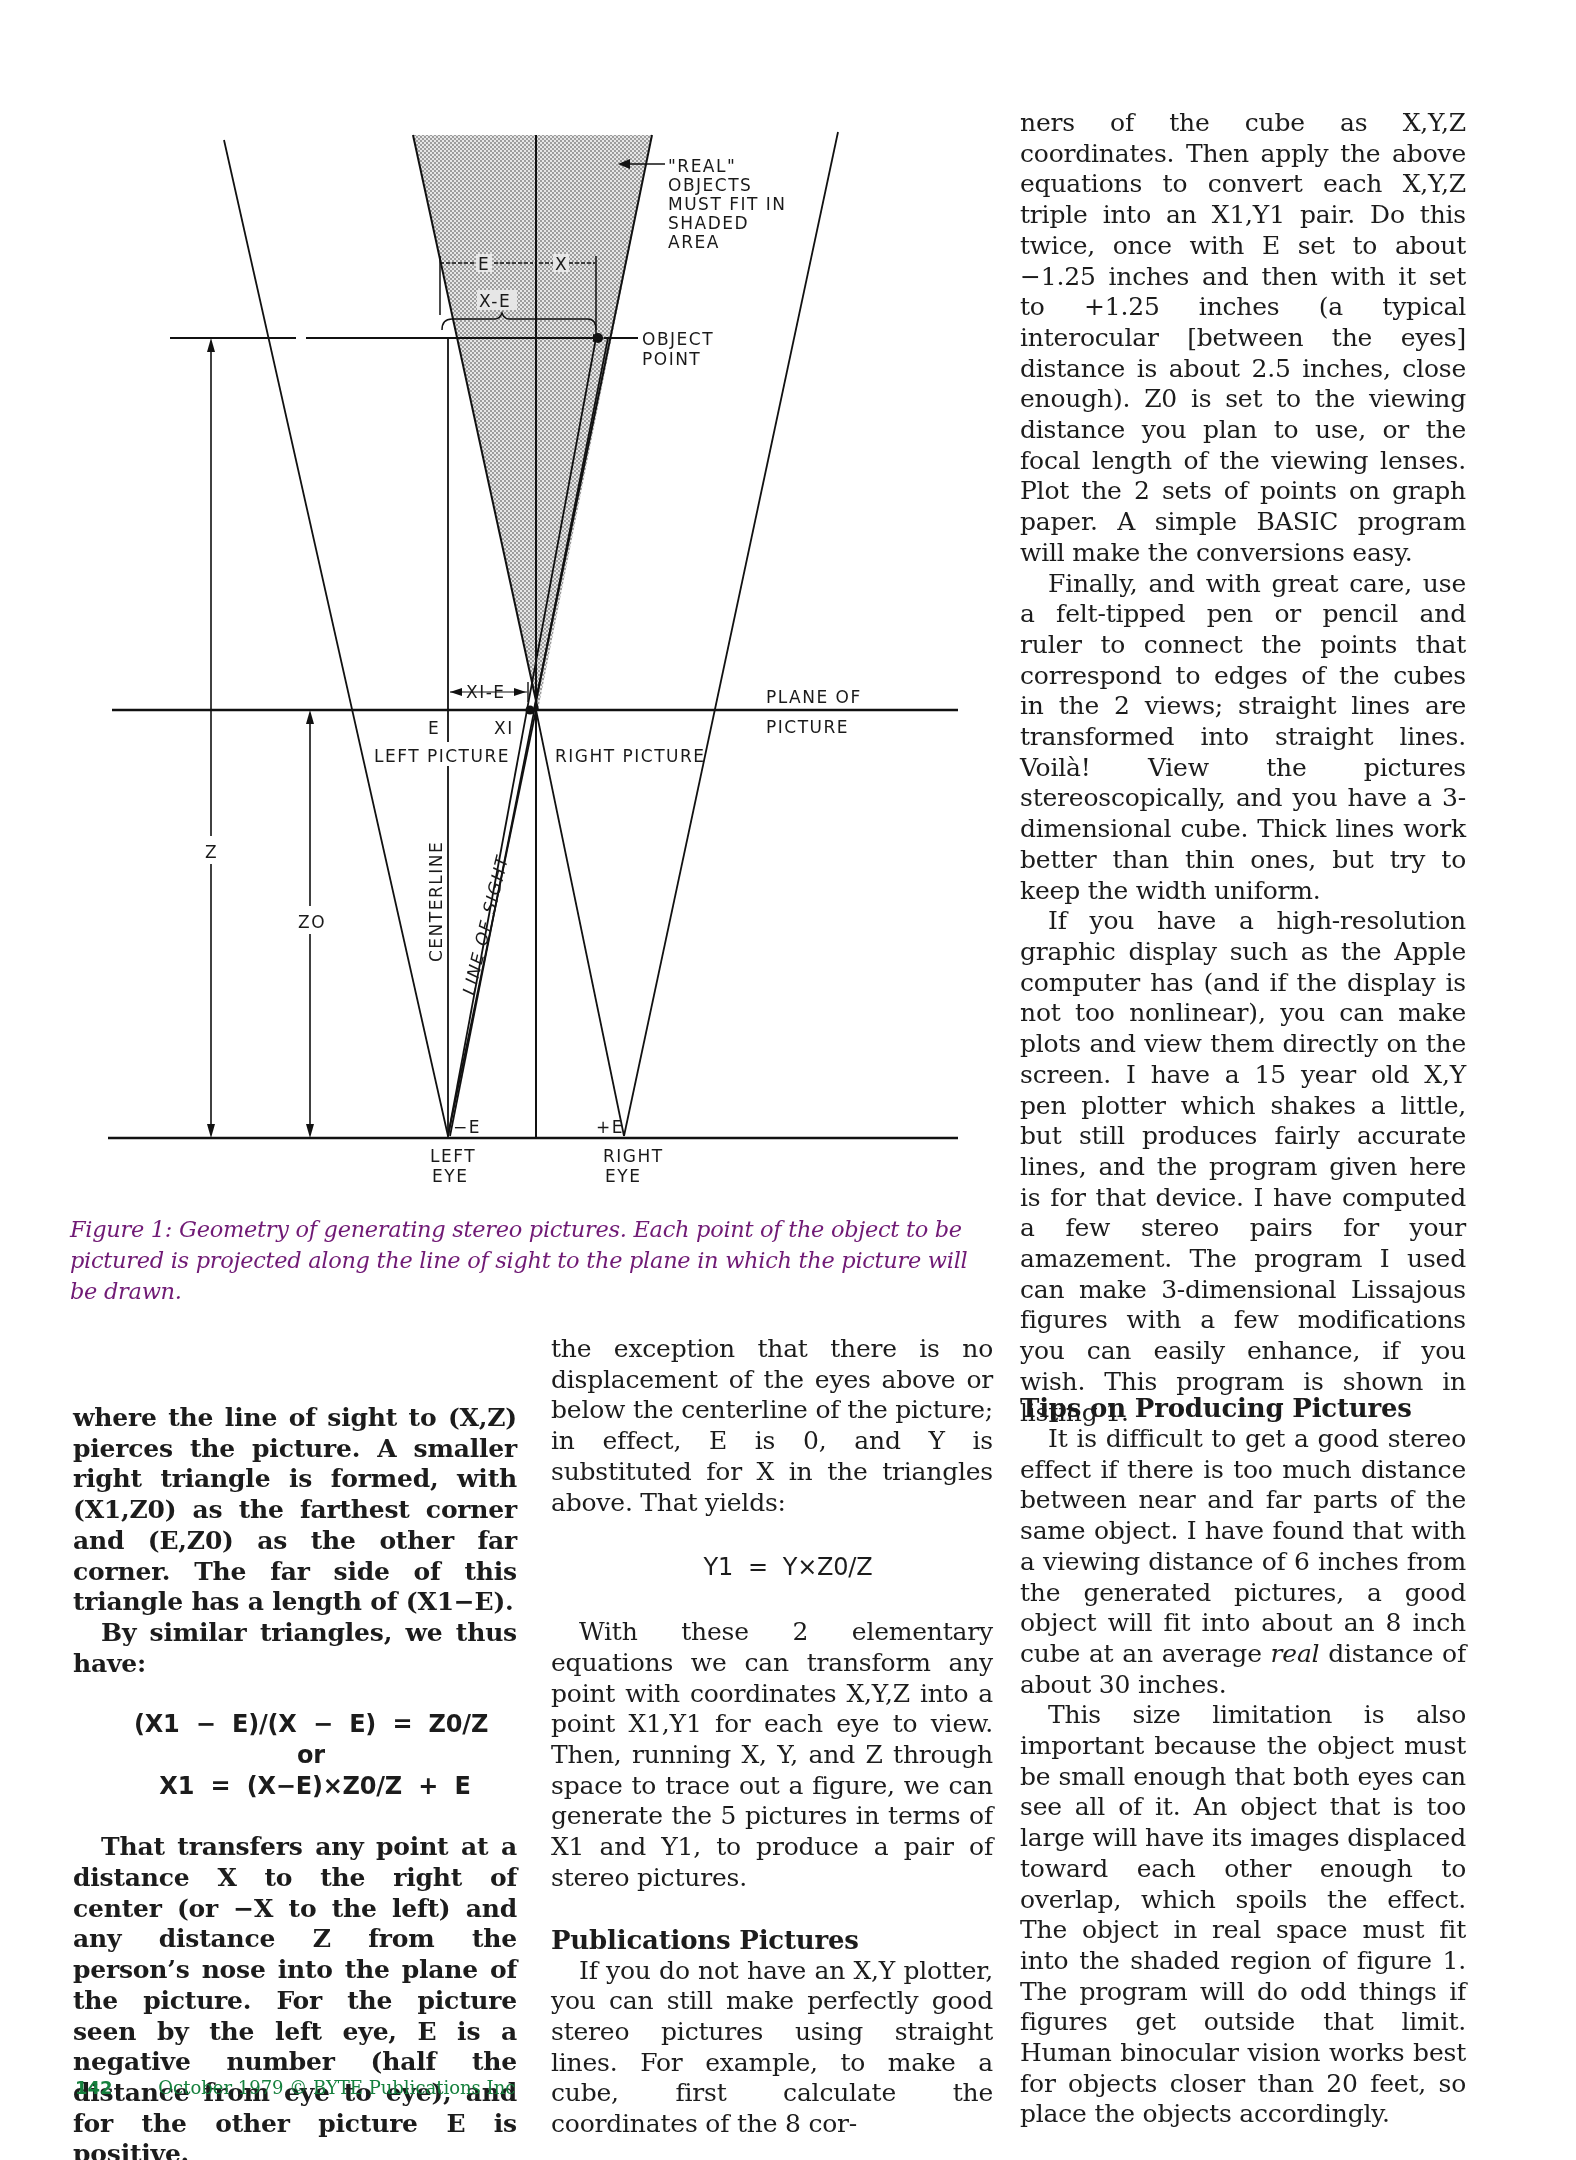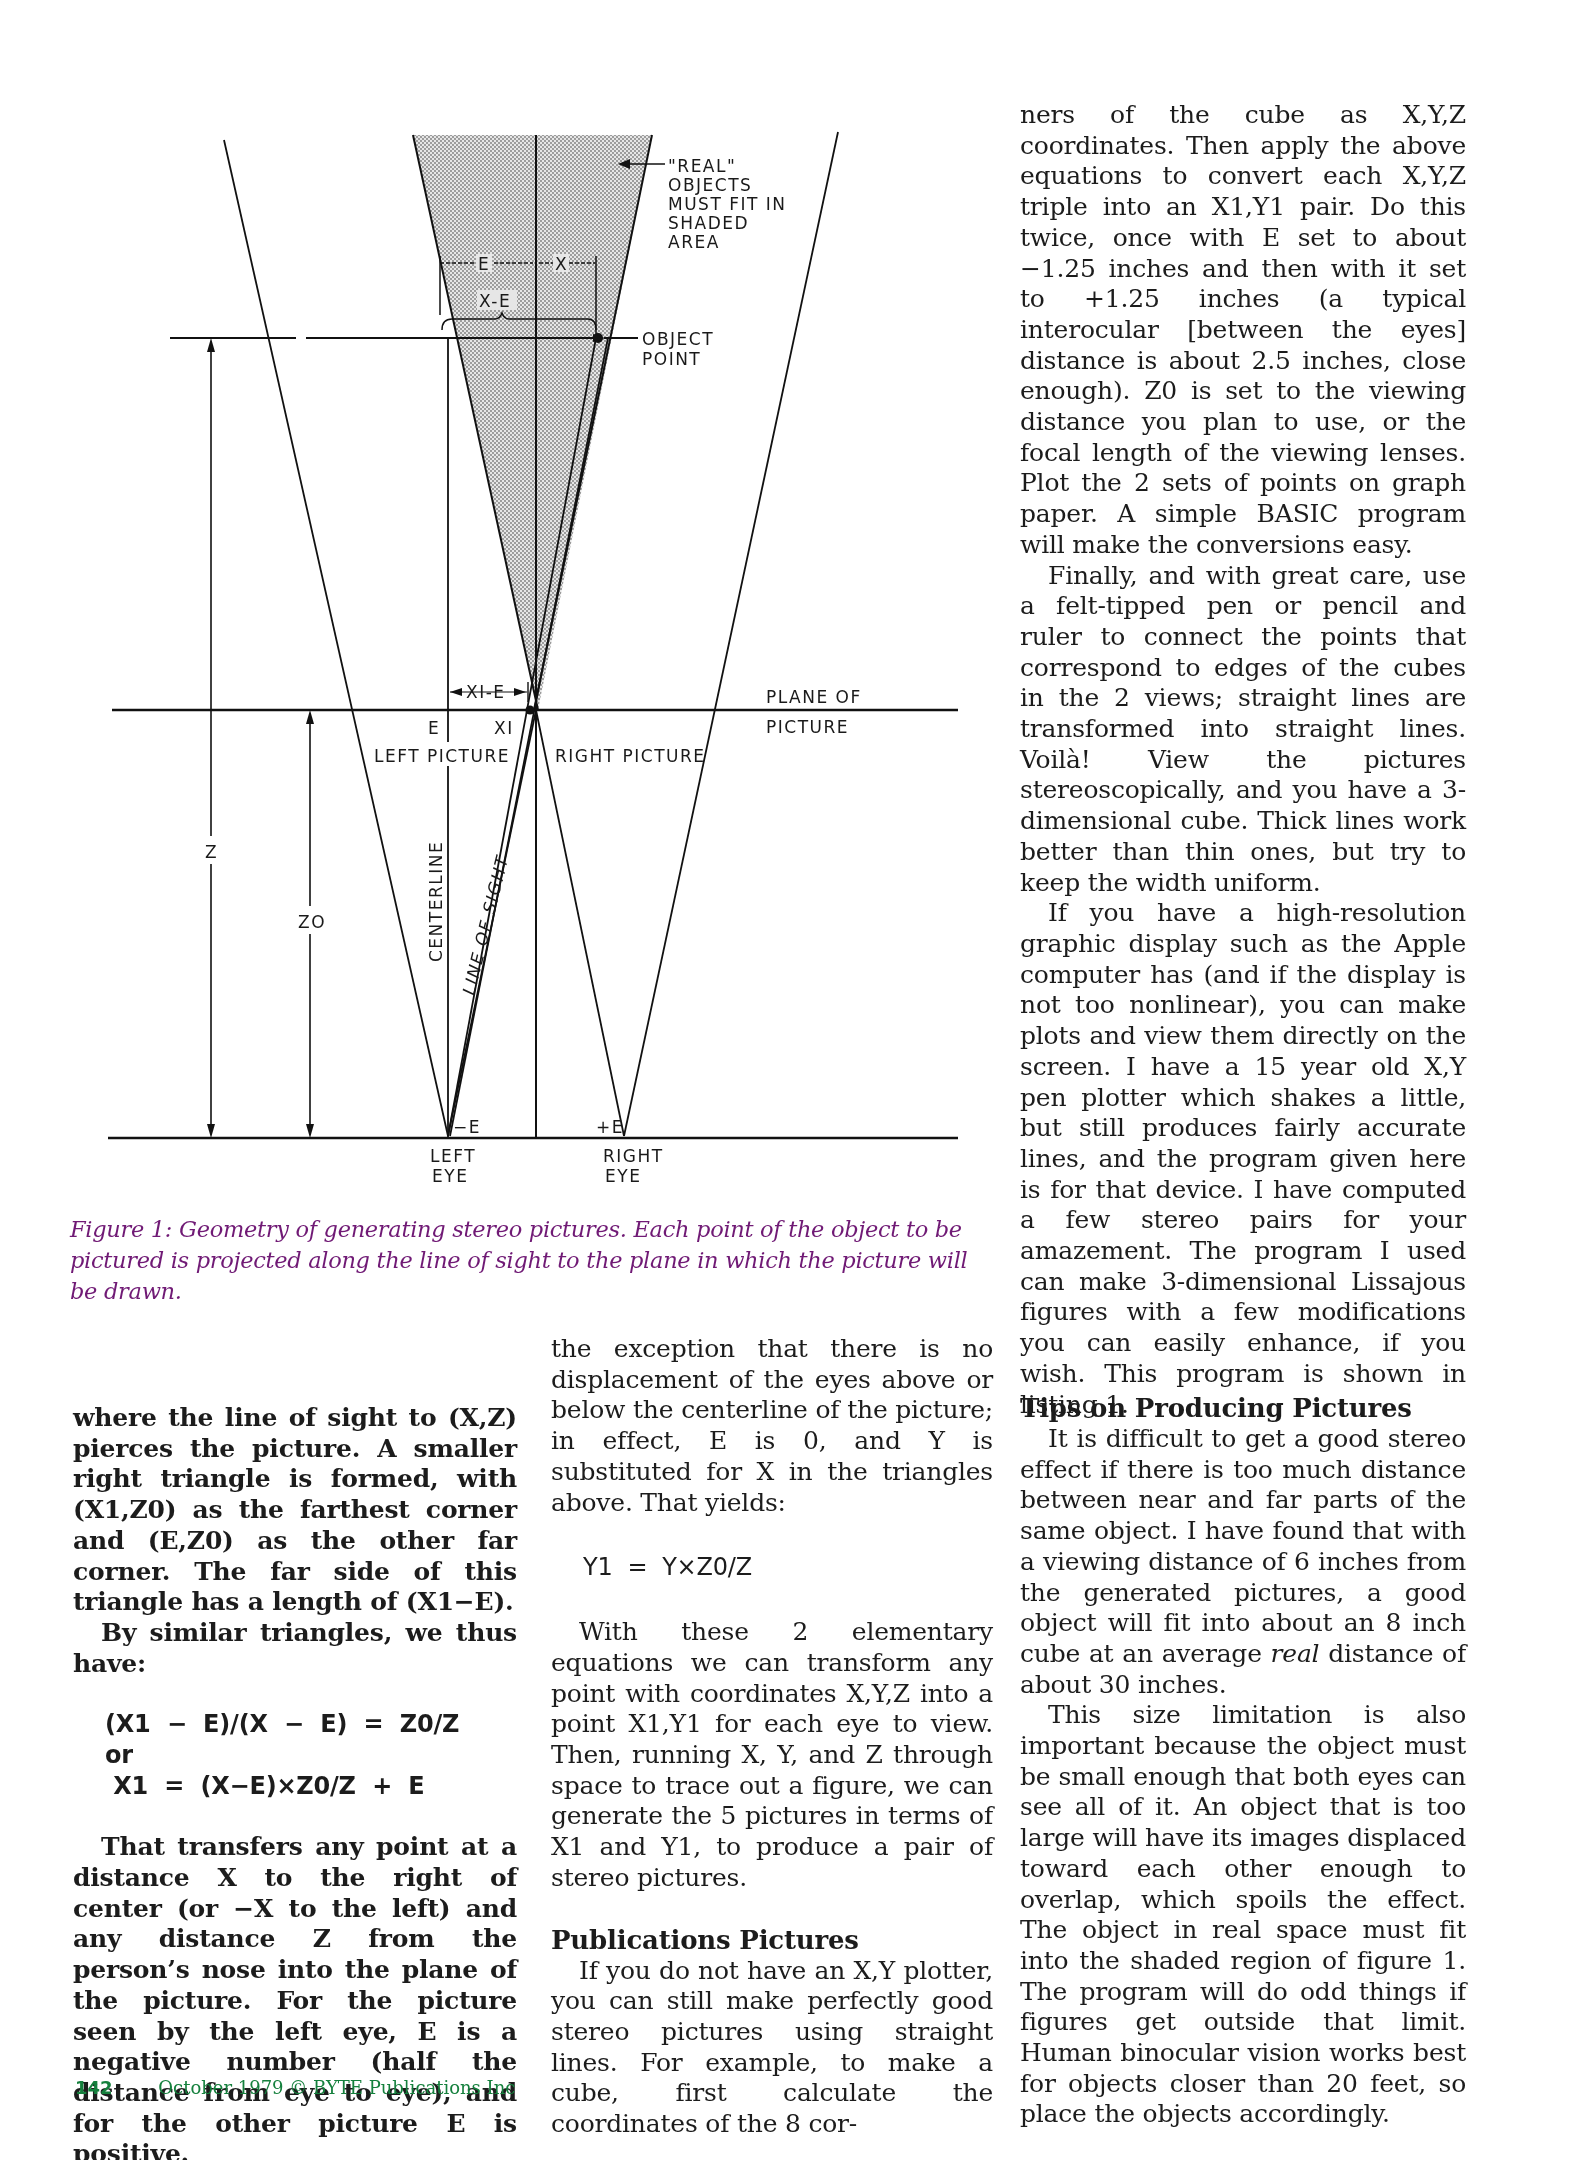--- a/index.html
+++ b/index.html
@@ -9,26 +9,26 @@
   .figure svg { position: absolute; left: 0; top: 0; }
   .flabel { font-family: "DejaVu Sans", "Liberation Sans", sans-serif; font-size: 17px;
             fill: #1a1a1a; letter-spacing: 1.5px; }
   .caption { position: absolute; left: 70px; top: 1214px; width: 930px;
              font-family: "DejaVu Serif", "Liberation Serif", serif; font-style: italic;
              font-size: 22.5px; line-height: 31px; color: #701a75; letter-spacing: -0.3px; }
   .col { position: absolute; font-size: 25px; line-height: 30.7px; text-align: justify;
          color: #1c1c1c; letter-spacing: -0.2px; }
   .col p { margin: 0; }
   .col p.indent { text-indent: 28px; }
-  .col .eq { margin: 30px 0 30px 32px; text-align: left; font-family: "DejaVu Sans", "Liberation Sans", sans-serif; font-size: 24px; line-height: 31px; }
+  .col .eq { margin: 30px 0 30px 32px; text-align: center; font-family: "DejaVu Sans", "Liberation Sans", sans-serif; font-size: 24px; line-height: 31px; }
   .col .eq div { white-space: pre; }
   .col h3 { font-size: 26px; font-weight: bold; margin: 14px 0 0 0; line-height: 32px; text-align: left; }
   #col1 { left: 73px; top: 1403px; width: 444px; font-weight: bold; }
   #col2 { left: 551px; top: 1334px; width: 442px; }
-  #col3 { left: 1020px; top: 100px; width: 446px; }
+  #col3 { left: 1020px; top: 108px; width: 446px; }
   #col3b { left: 1020px; top: 1378px; width: 446px; }
   .footer { position: absolute; left: 75px; top: 2077px; font-size: 18px; color: #15803d;
             font-family: "DejaVu Serif", "Liberation Serif", serif; }
   .footer .pg { font-weight: bold; margin-right: 40px; font-family: "DejaVu Sans", "Liberation Sans", sans-serif; }
 </style>
 </head>
 <body>
 
 <div class="figure">
   <svg width="1000" height="1200" viewBox="0 0 1000 1200">

